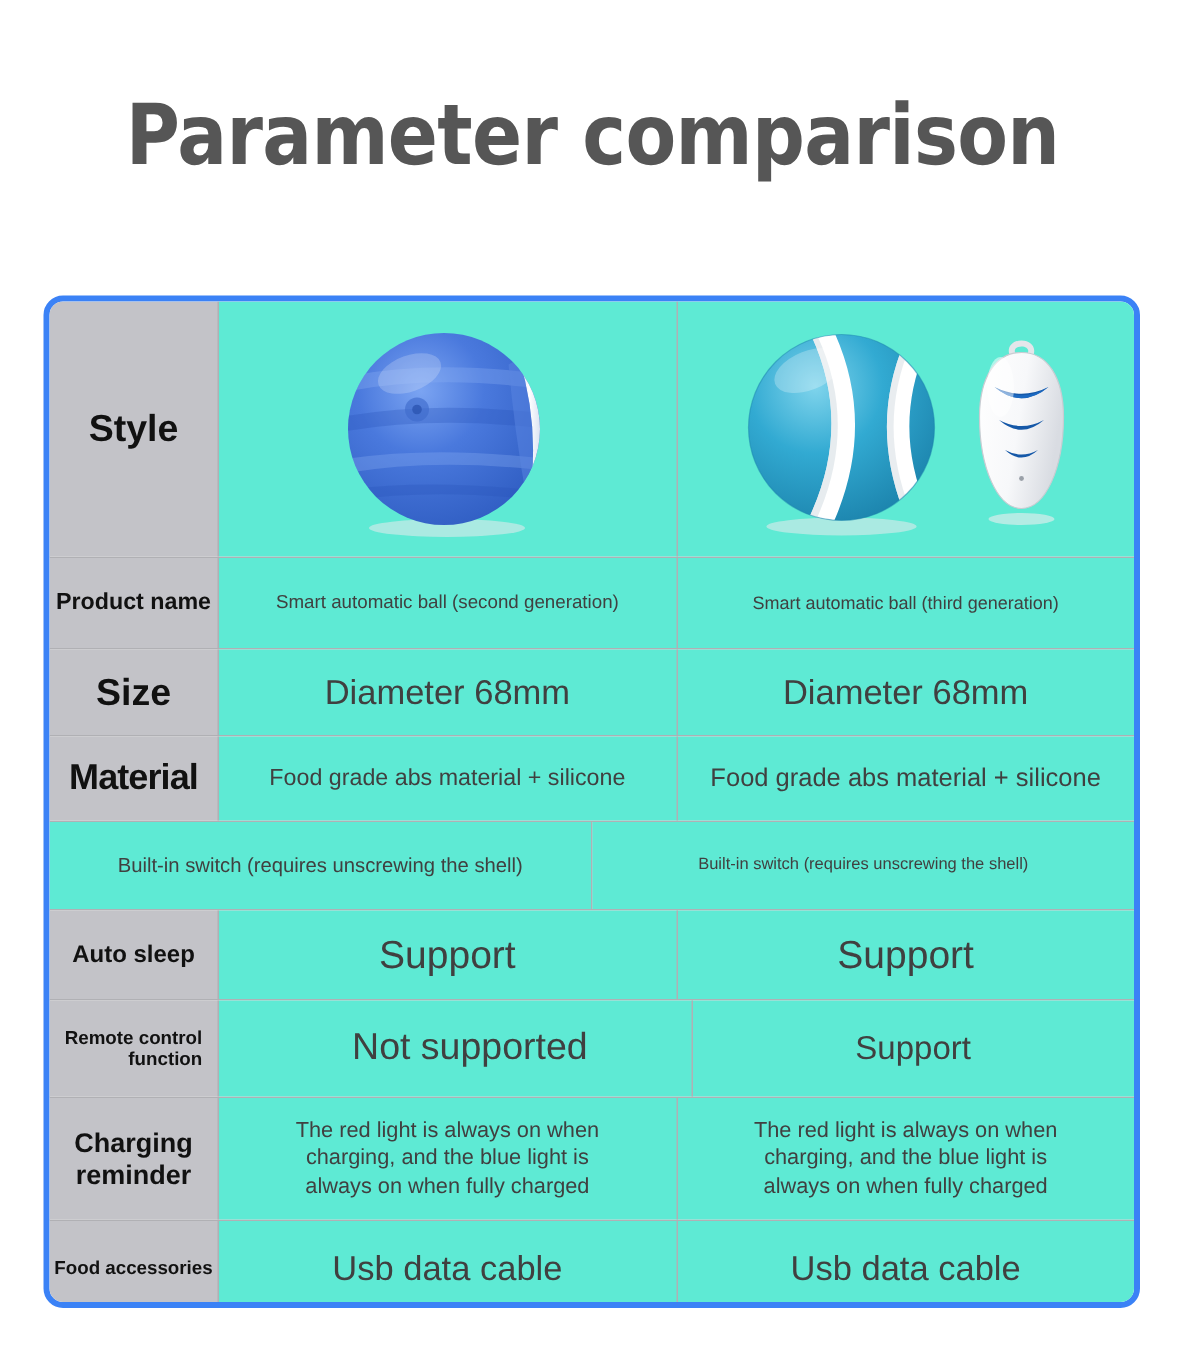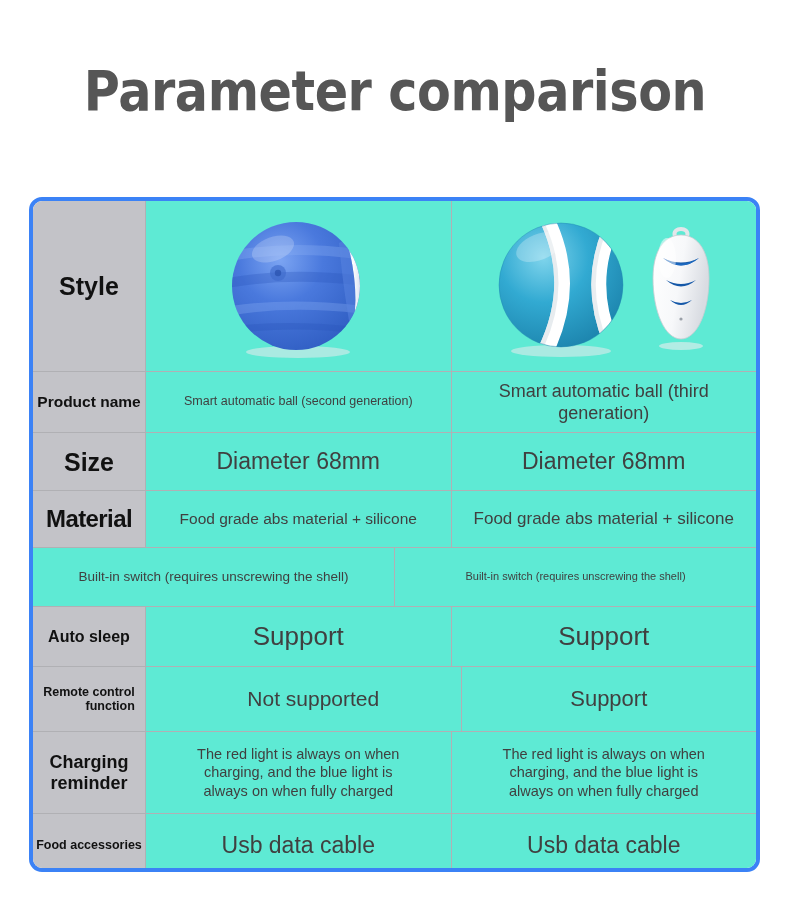--- a/index.html
+++ b/index.html
@@ -95,30 +95,30 @@
   .lbl-productname  { font-size: 15.5px; }
   .lbl-size         { font-size: 25px; }
   .lbl-material     { font-size: 24px; letter-spacing: -0.6px; }
   .lbl-switch       { font-size: 23px; }
   .lbl-autosleep    { font-size: 16px; }
   .lbl-remote       { font-size: 12.5px; text-align: right; }
   .lbl-charging     { font-size: 18px; }
   .lbl-accessories  { font-size: 12.5px; }
 
   .v-productname-l { font-size: 12.5px; }
-  .v-productname-r { font-size: 18px; }
+  .v-productname-r { font-size: 12px; }
   .v-size-l        { font-size: 23px; }
   .v-size-r        { font-size: 23px; }
   .v-material-l    { font-size: 15.5px; }
   .v-material-r    { font-size: 17px; }
   .v-switch-l      { font-size: 13.5px; }
   .v-switch-r      { font-size: 11px; }
   .v-autosleep-l   { font-size: 26px; }
   .v-autosleep-r   { font-size: 26px; }
-  .v-remote-l      { font-size: 21px; padding-left: 28px; }
+  .v-remote-l      { font-size: 25px; padding-left: 28px; }
   .v-remote-r      { font-size: 22px; }
   .v-charging-l    { font-size: 14.5px; }
   .v-charging-r    { font-size: 14.5px; }
   .v-accessories-l { font-size: 23px; }
   .v-accessories-r { font-size: 23px; }
 
   
   .product-figure {
     display: flex;
     align-items: center;

